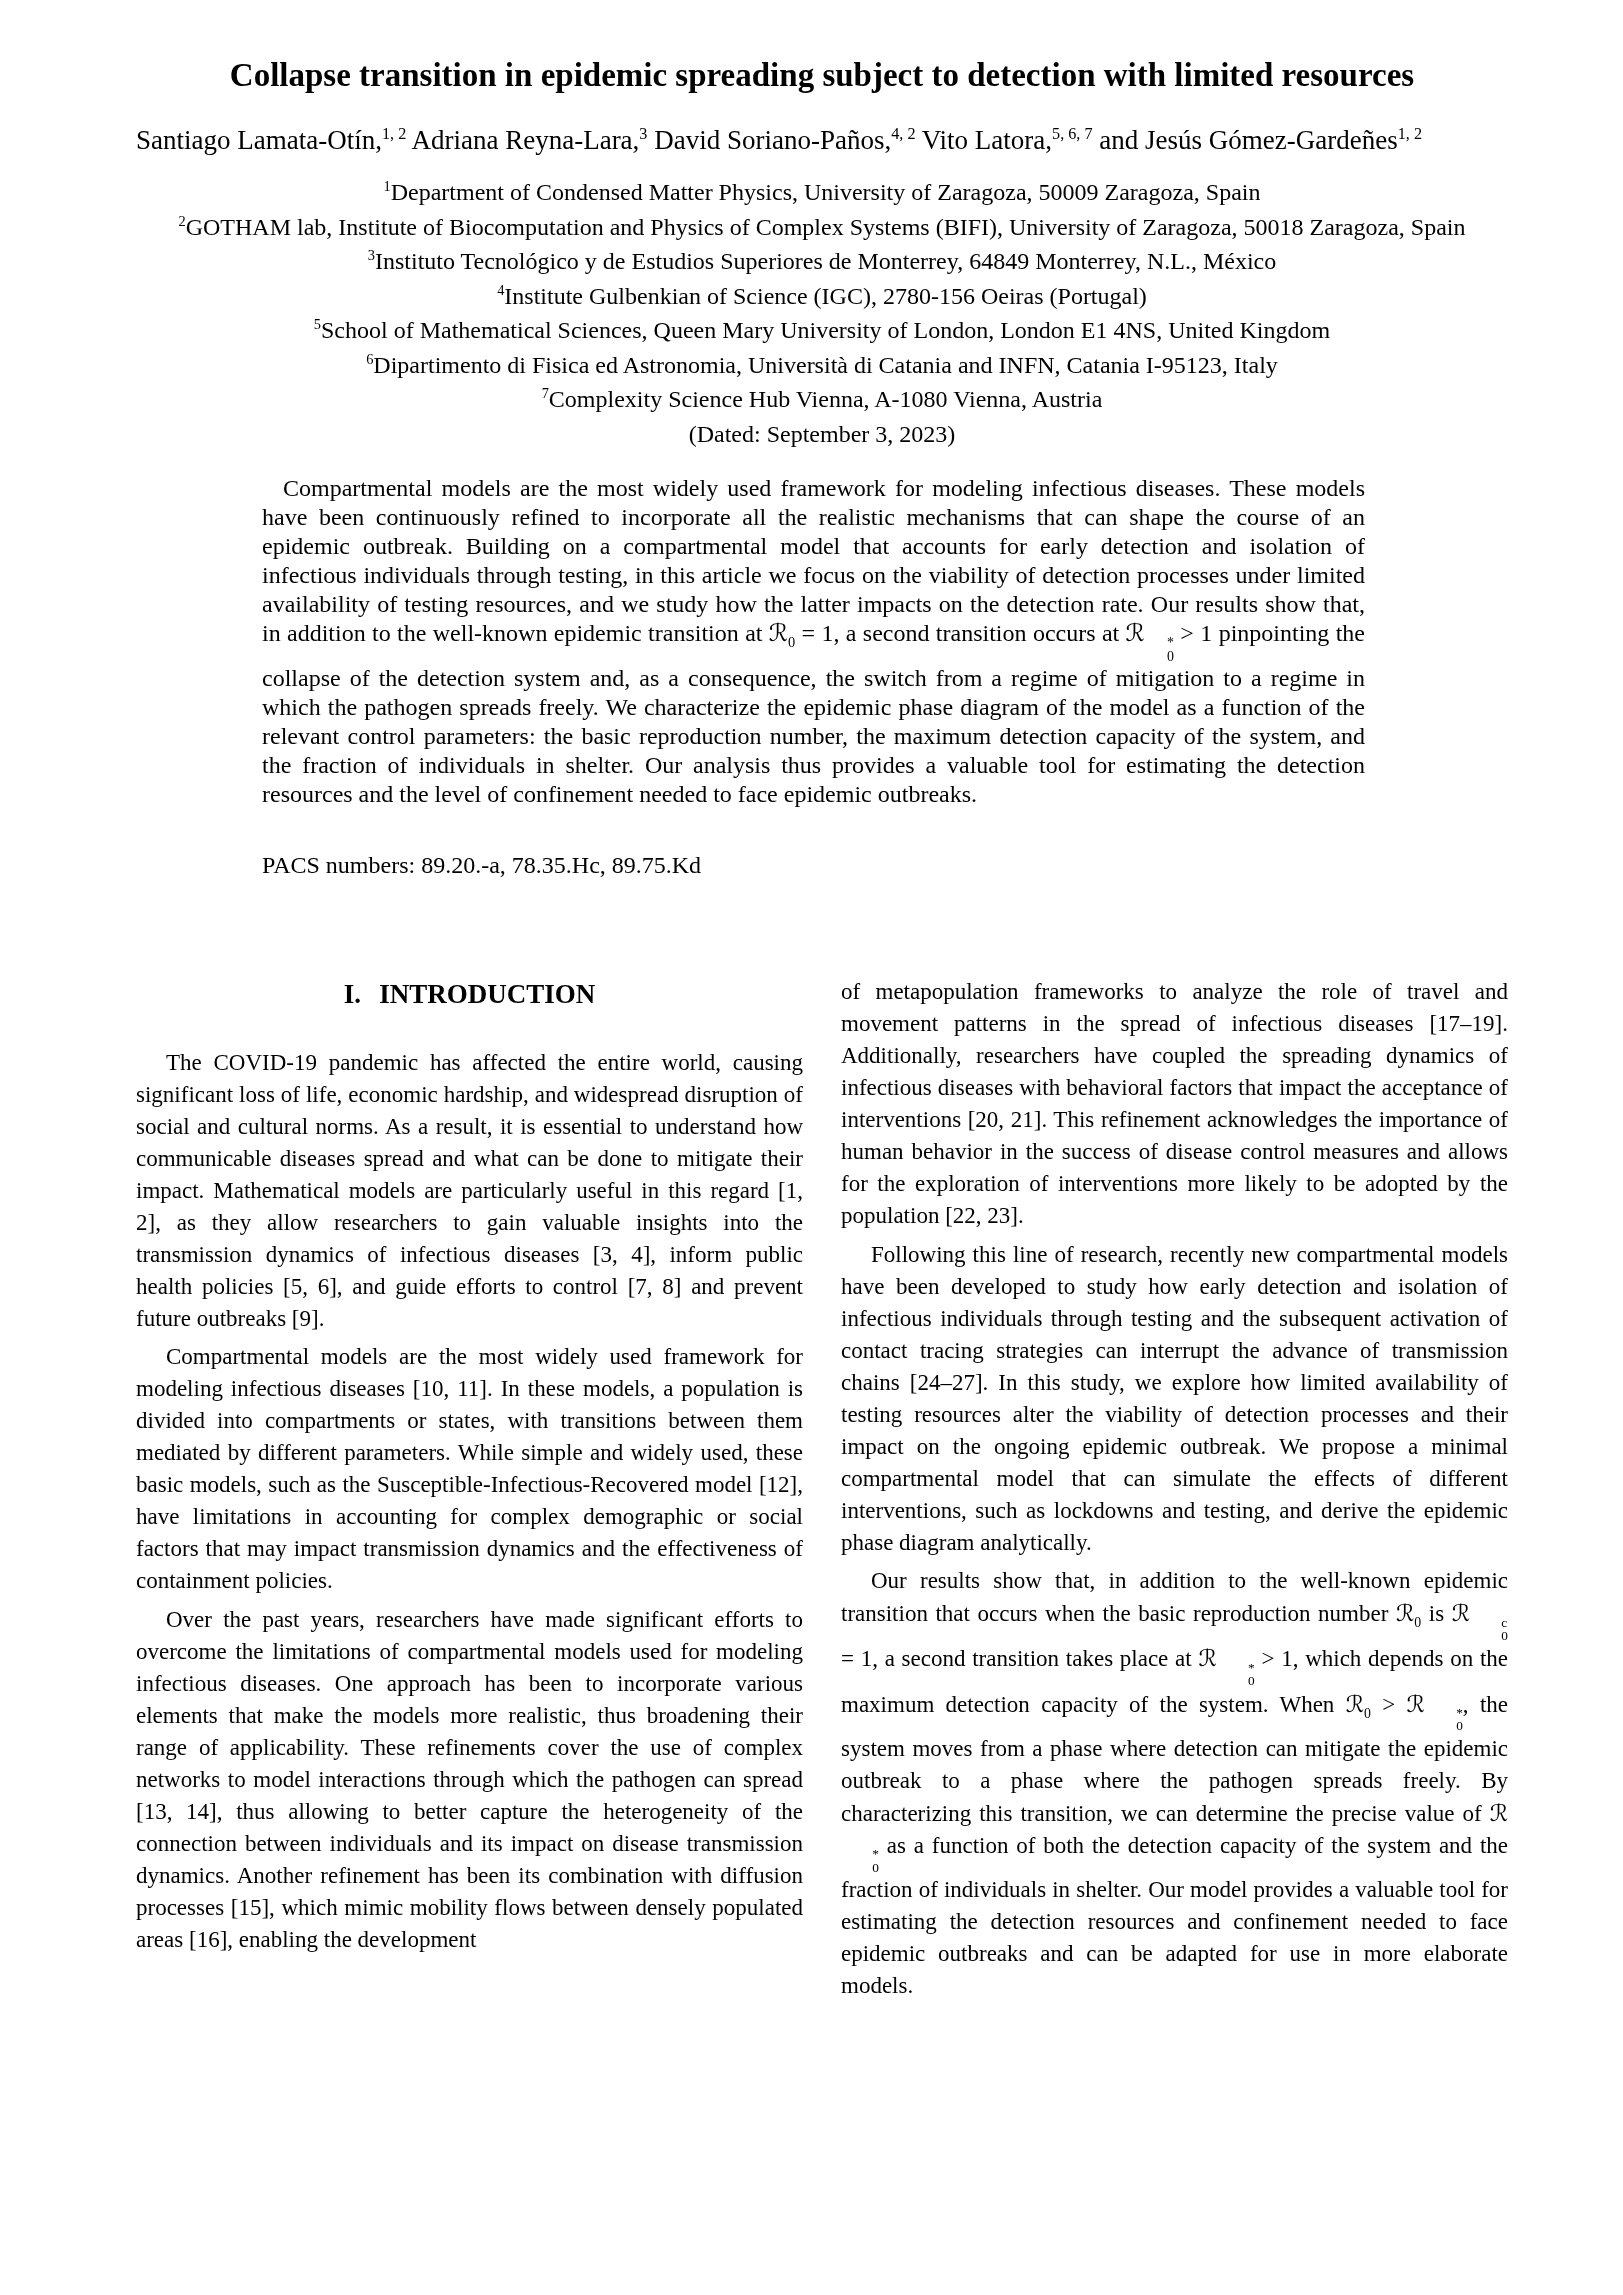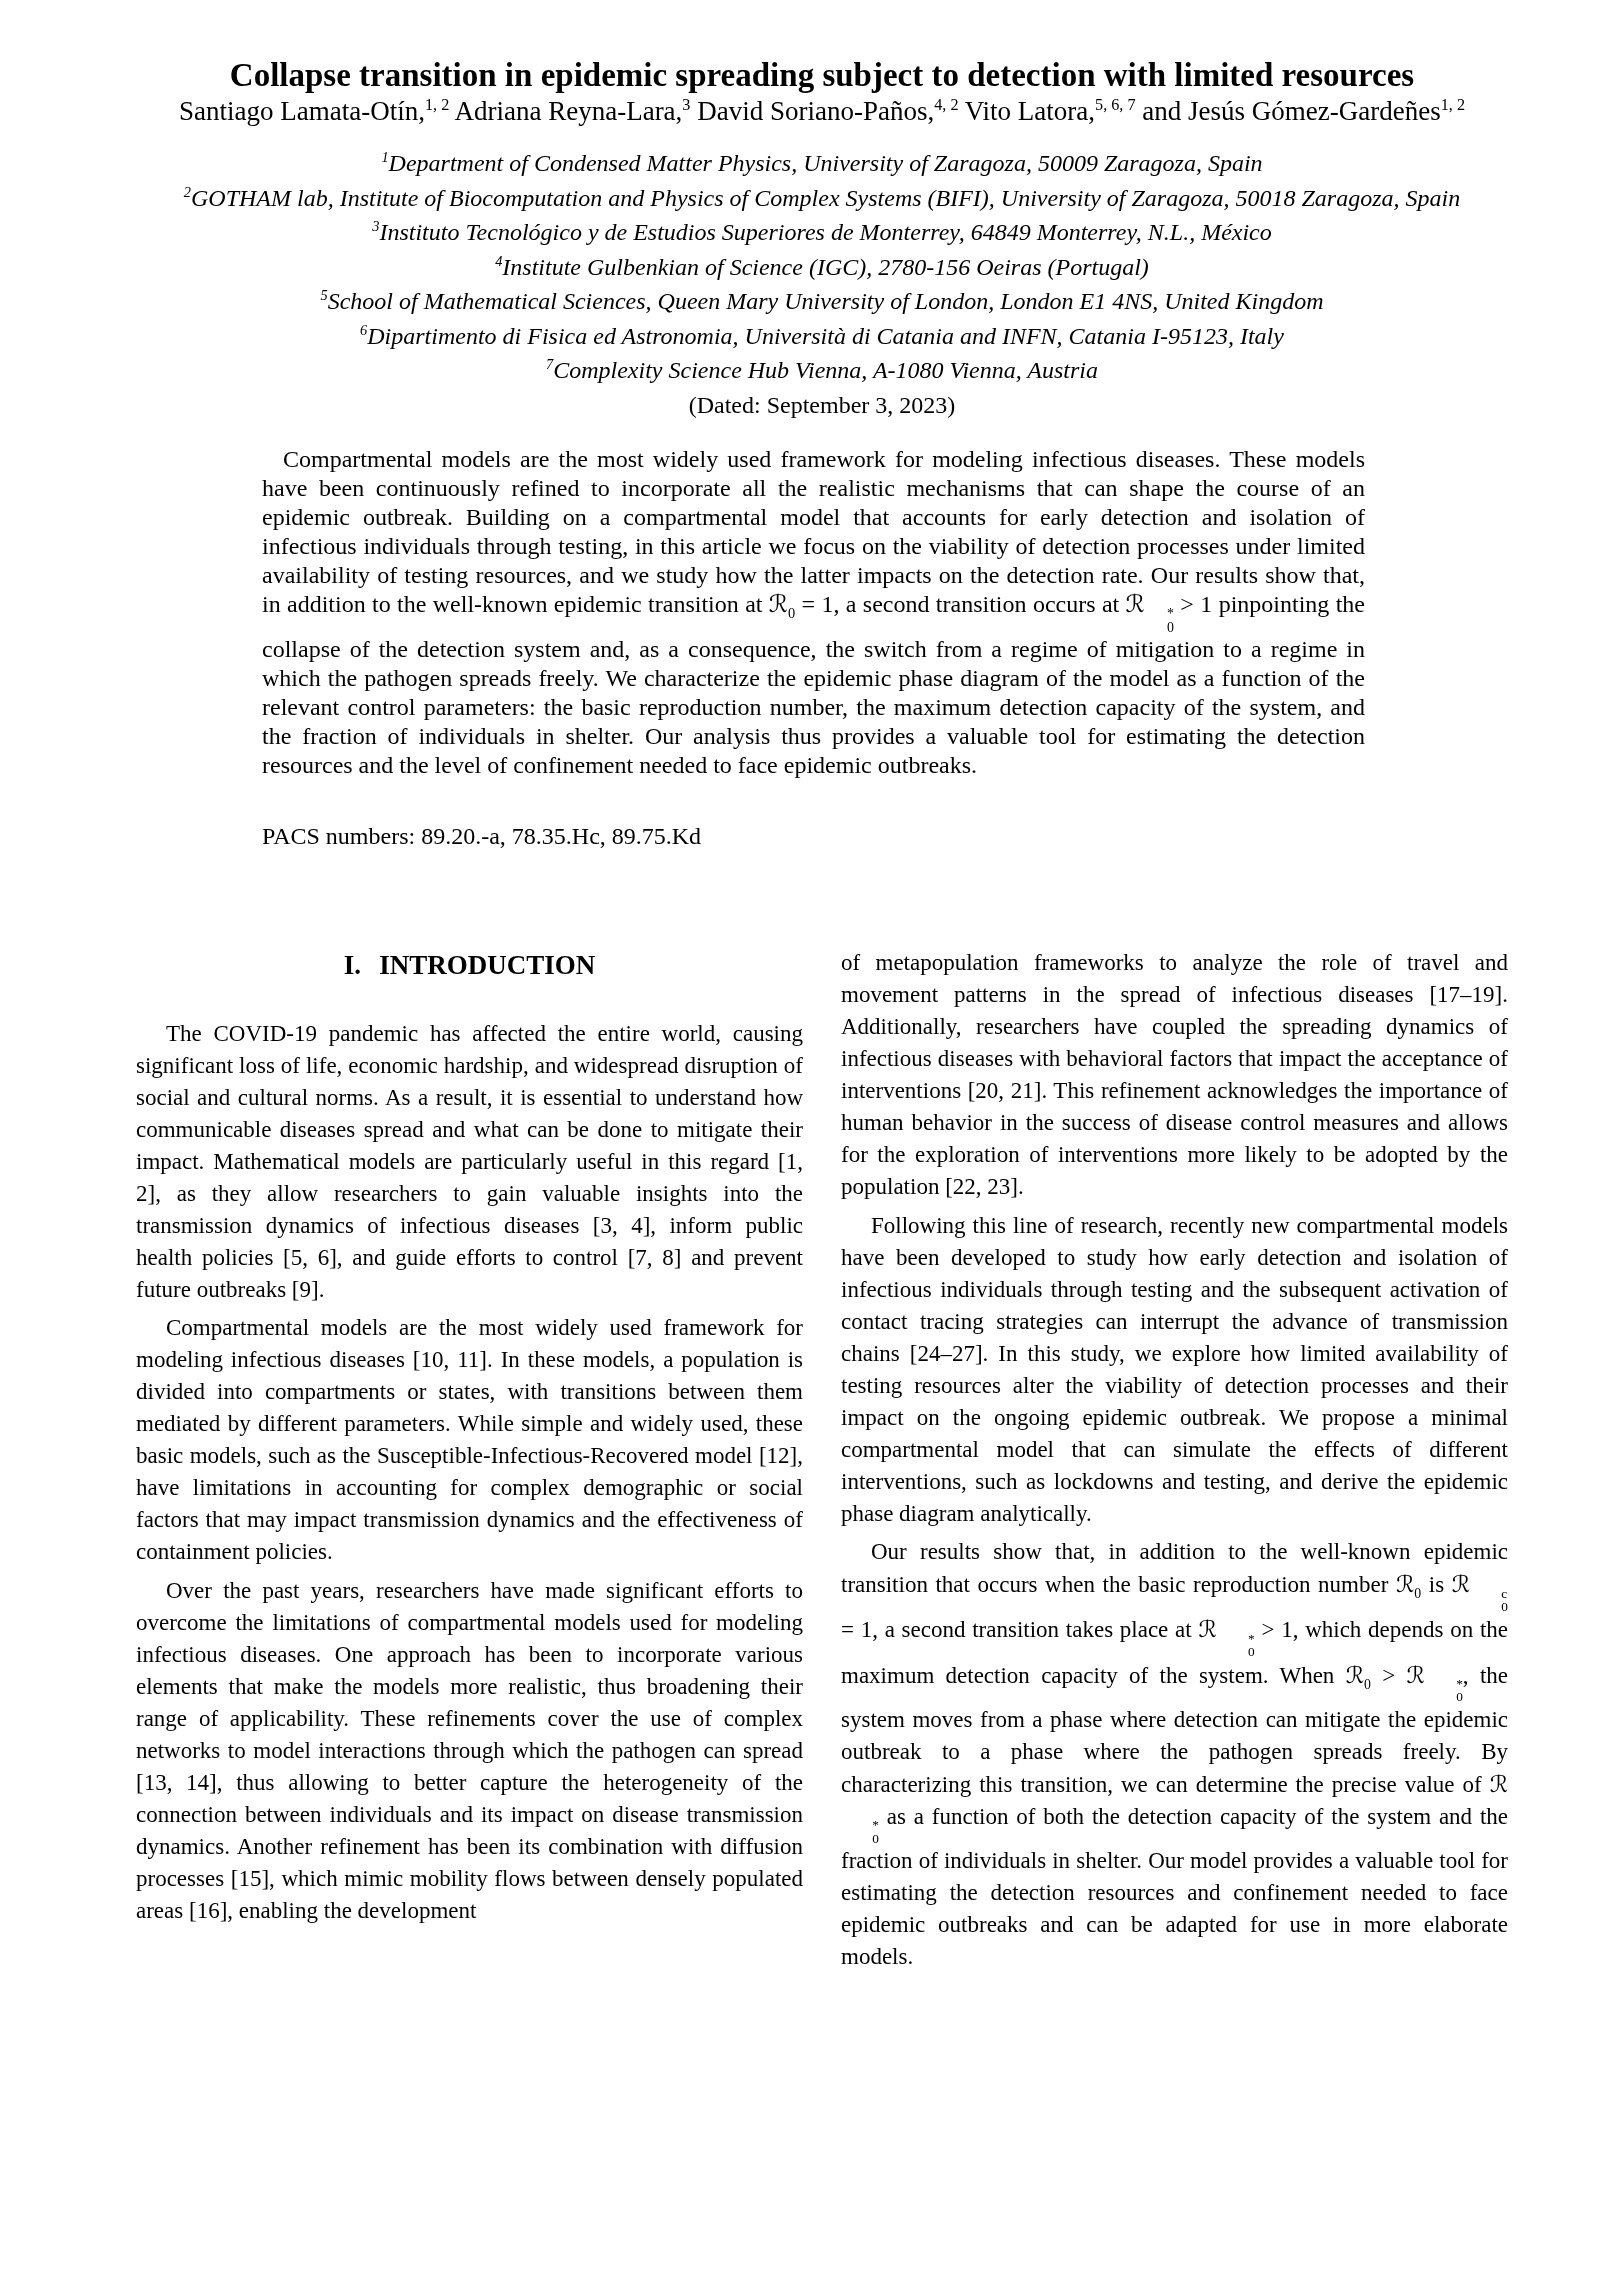--- a/index.html
+++ b/index.html
@@ -16,30 +16,30 @@
     overflow:hidden;
   }
   .title{
     margin:0;
     font-size:33px;
     font-weight:bold;
     text-align:center;
     line-height:1.18;
   }
   .authors{
+    margin-top:29px;
     font-size:27px;
-    text-align:center;
+    text-align:left;
     line-height:1.2;
   }
   sup{font-size:0.60em;}
   sub{font-size:0.60em;}
   .affils{
     margin-top:15.7px;
     text-align:center;
-    font-style:italic;
     font-size:24px;
     line-height:28.5px;
   }
   .dated{
     text-align:center;
     font-size:24px;
     margin-top:7.9px;
   }
   .abstract{
     margin:26px 143px 0 126px;

